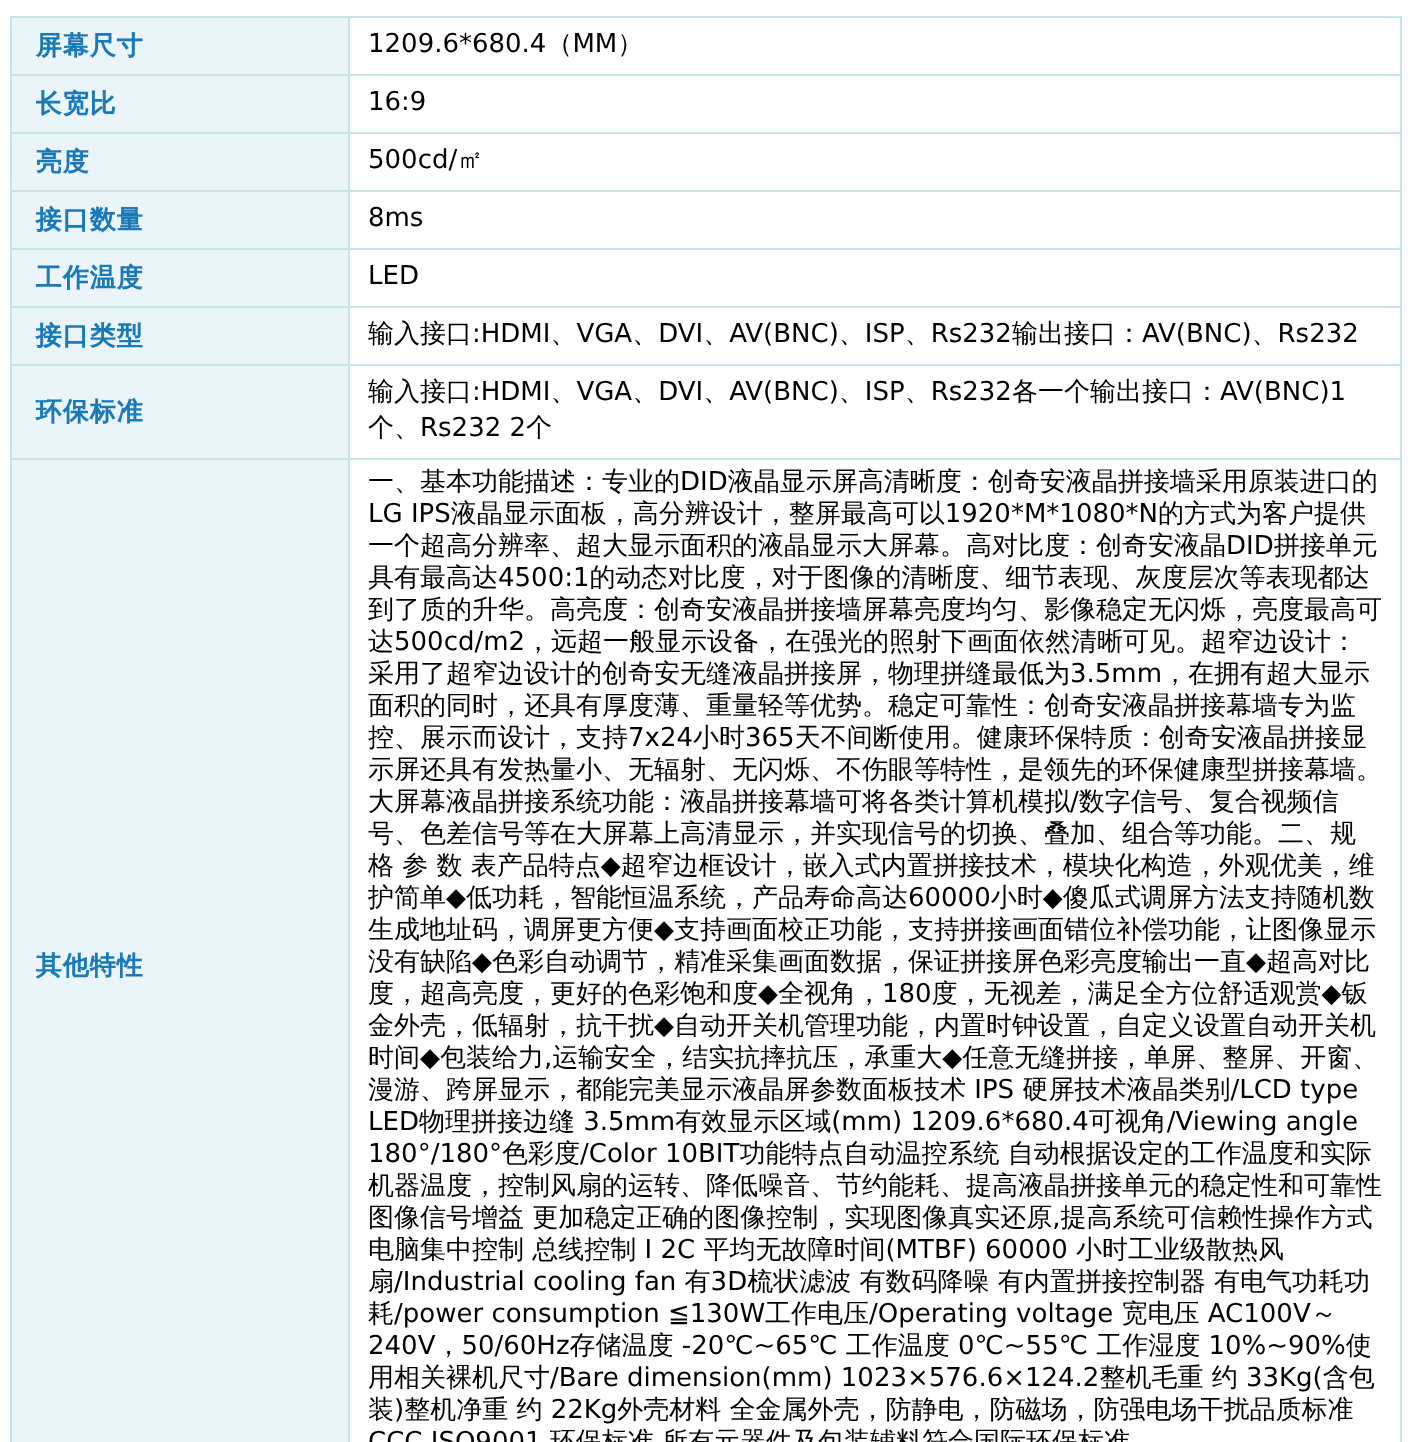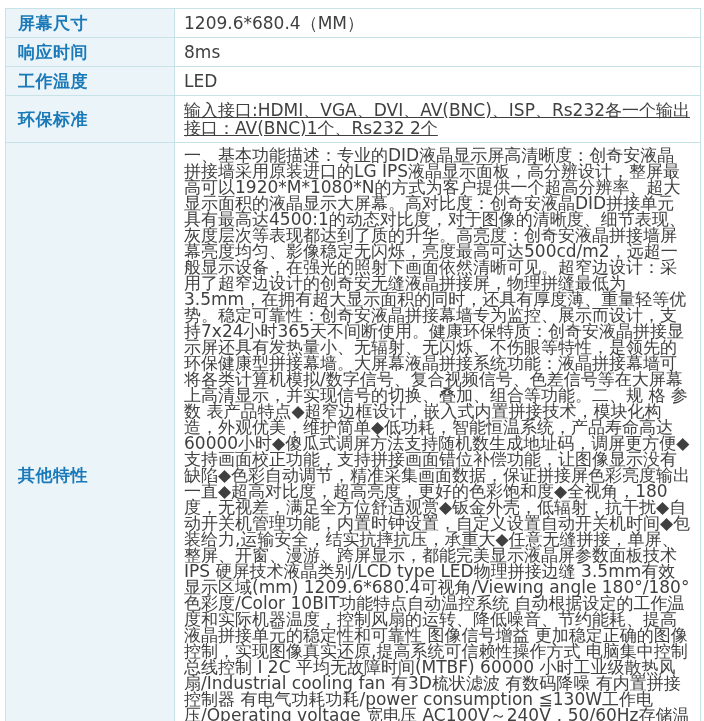--- a/index.html
+++ b/index.html
@@ -12,63 +12,75 @@
   .spec-table {
     margin: 8px 0 0 5px;
     width: 696px;
     border-collapse: separate;
     border-spacing: 1px;
     background: #c8e3e8; 
     table-layout: fixed;
   }
   .spec-table td {
     vertical-align: middle;
-    font-size: 17px;
+    font-size: 13px;
   }
   td.label-cell {
     width: 150px;
     background: #ebf4f9;
     color: #1a79b8;
     font-weight: bold;
     padding: 0 6px 0 12px;
     letter-spacing: 0.5px;
   }
   td.value-cell {
     background: #ffffff;
-    color: #404040;
+    color: #000000;
     padding: 4px 9px;
     line-height: 18px;
     overflow-wrap: break-word;
     word-wrap: break-word;
   }
   tr.r-single td.value-cell { height: 28px; padding: 0 9px; }
-  tr.r-double td.value-cell { height: 38px; line-height: 18px; text-decoration: underline; }
+  tr.r-double td.value-cell { height: 38px; line-height: 18px; }
   tr.r-long td.value-cell {
     padding: 4px 9px 5px 9px;
     line-height: 16px;
     vertical-align: top;
   }
   tr.r-long td.label-cell { vertical-align: middle; }
 </style>
 </head>
 <body>
 
 <table class="spec-table">
   <tbody>
     <tr class="r-single">
       <td class="label-cell">屏幕尺寸</td>
       <td class="value-cell">1209.6*680.4（MM）</td>
     </tr>
     <tr class="r-single">
-      <td class="label-cell">响应时间</td>
+      <td class="label-cell">长宽比</td>
+      <td class="value-cell">16:9</td>
+    </tr>
+    <tr class="r-single">
+      <td class="label-cell">亮度</td>
+      <td class="value-cell">500cd/㎡</td>
+    </tr>
+    <tr class="r-single">
+      <td class="label-cell">接口数量</td>
       <td class="value-cell">8ms</td>
     </tr>
     <tr class="r-single">
       <td class="label-cell">工作温度</td>
       <td class="value-cell">LED</td>
+    </tr>
+    <tr class="r-single">
+      <td class="label-cell">接口类型</td>
+      <td class="value-cell">输入接口:HDMI、VGA、DVI、AV(BNC)、ISP、Rs232输出接口：AV(BNC)、Rs232</td>
     </tr>
     <tr class="r-double">
       <td class="label-cell">环保标准</td>
       <td class="value-cell">输入接口:HDMI、VGA、DVI、AV(BNC)、ISP、Rs232各一个输出接口：AV(BNC)1个、Rs232 2个</td>
     </tr>
     <tr class="r-long">
       <td class="label-cell">其他特性</td>
       <td class="value-cell">一、基本功能描述：专业的DID液晶显示屏高清晰度：创奇安液晶拼接墙采用原装进口的LG IPS液晶显示面板，高分辨设计，整屏最高可以1920*M*1080*N的方式为客户提供一个超高分辨率、超大显示面积的液晶显示大屏幕。高对比度：创奇安液晶DID拼接单元具有最高达4500:1的动态对比度，对于图像的清晰度、细节表现、灰度层次等表现都达到了质的升华。高亮度：创奇安液晶拼接墙屏幕亮度均匀、影像稳定无闪烁，亮度最高可达500cd/m2，远超一般显示设备，在强光的照射下画面依然清晰可见。超窄边设计：采用了超窄边设计的创奇安无缝液晶拼接屏，物理拼缝最低为3.5mm，在拥有超大显示面积的同时，还具有厚度薄、重量轻等优势。稳定可靠性：创奇安液晶拼接幕墙专为监控、展示而设计，支持7x24小时365天不间断使用。健康环保特质：创奇安液晶拼接显示屏还具有发热量小、无辐射、无闪烁、不伤眼等特性，是领先的环保健康型拼接幕墙。大屏幕液晶拼接系统功能：液晶拼接幕墙可将各类计算机模拟/数字信号、复合视频信号、色差信号等在大屏幕上高清显示，并实现信号的切换、叠加、组合等功能。二、规 格 参 数 表产品特点◆超窄边框设计，嵌入式内置拼接技术，模块化构造，外观优美，维护简单◆低功耗，智能恒温系统，产品寿命高达60000小时◆傻瓜式调屏方法支持随机数生成地址码，调屏更方便◆支持画面校正功能，支持拼接画面错位补偿功能，让图像显示没有缺陷◆色彩自动调节，精准采集画面数据，保证拼接屏色彩亮度输出一直◆超高对比度，超高亮度，更好的色彩饱和度◆全视角，180度，无视差，满足全方位舒适观赏◆钣金外壳，低辐射，抗干扰◆自动开关机管理功能，内置时钟设置，自定义设置自动开关机时间◆包装给力,运输安全，结实抗摔抗压，承重大◆任意无缝拼接，单屏、整屏、开窗、漫游、跨屏显示，都能完美显示液晶屏参数面板技术 IPS 硬屏技术液晶类别/LCD type LED物理拼接边缝 3.5mm有效显示区域(mm) 1209.6*680.4可视角/Viewing angle 180°/180°色彩度/Color 10BIT功能特点自动温控系统 自动根据设定的工作温度和实际机器温度，控制风扇的运转、降低噪音、节约能耗、提高液晶拼接单元的稳定性和可靠性 图像信号增益 更加稳定正确的图像控制，实现图像真实还原,提高系统可信赖性操作方式 电脑集中控制 总线控制 I 2C 平均无故障时间(MTBF) 60000 小时工业级散热风扇/Industrial cooling fan 有3D梳状滤波 有数码降噪 有内置拼接控制器 有电气功耗功耗/power consumption ≦130W工作电压/Operating voltage 宽电压 AC100V～240V，50/60Hz存储温度 -20℃~65℃ 工作温度 0℃~55℃ 工作湿度 10%~90%使用相关裸机尺寸/Bare dimension(mm) 1023×576.6×124.2整机毛重 约 33Kg(含包装)整机净重 约 22Kg外壳材料 全金属外壳，防静电，防磁场，防强电场干扰品质标准 CCC,ISO9001 环保标准 所有元器件及包装辅料符合国际环保标准</td>
     </tr>
   </tbody>

